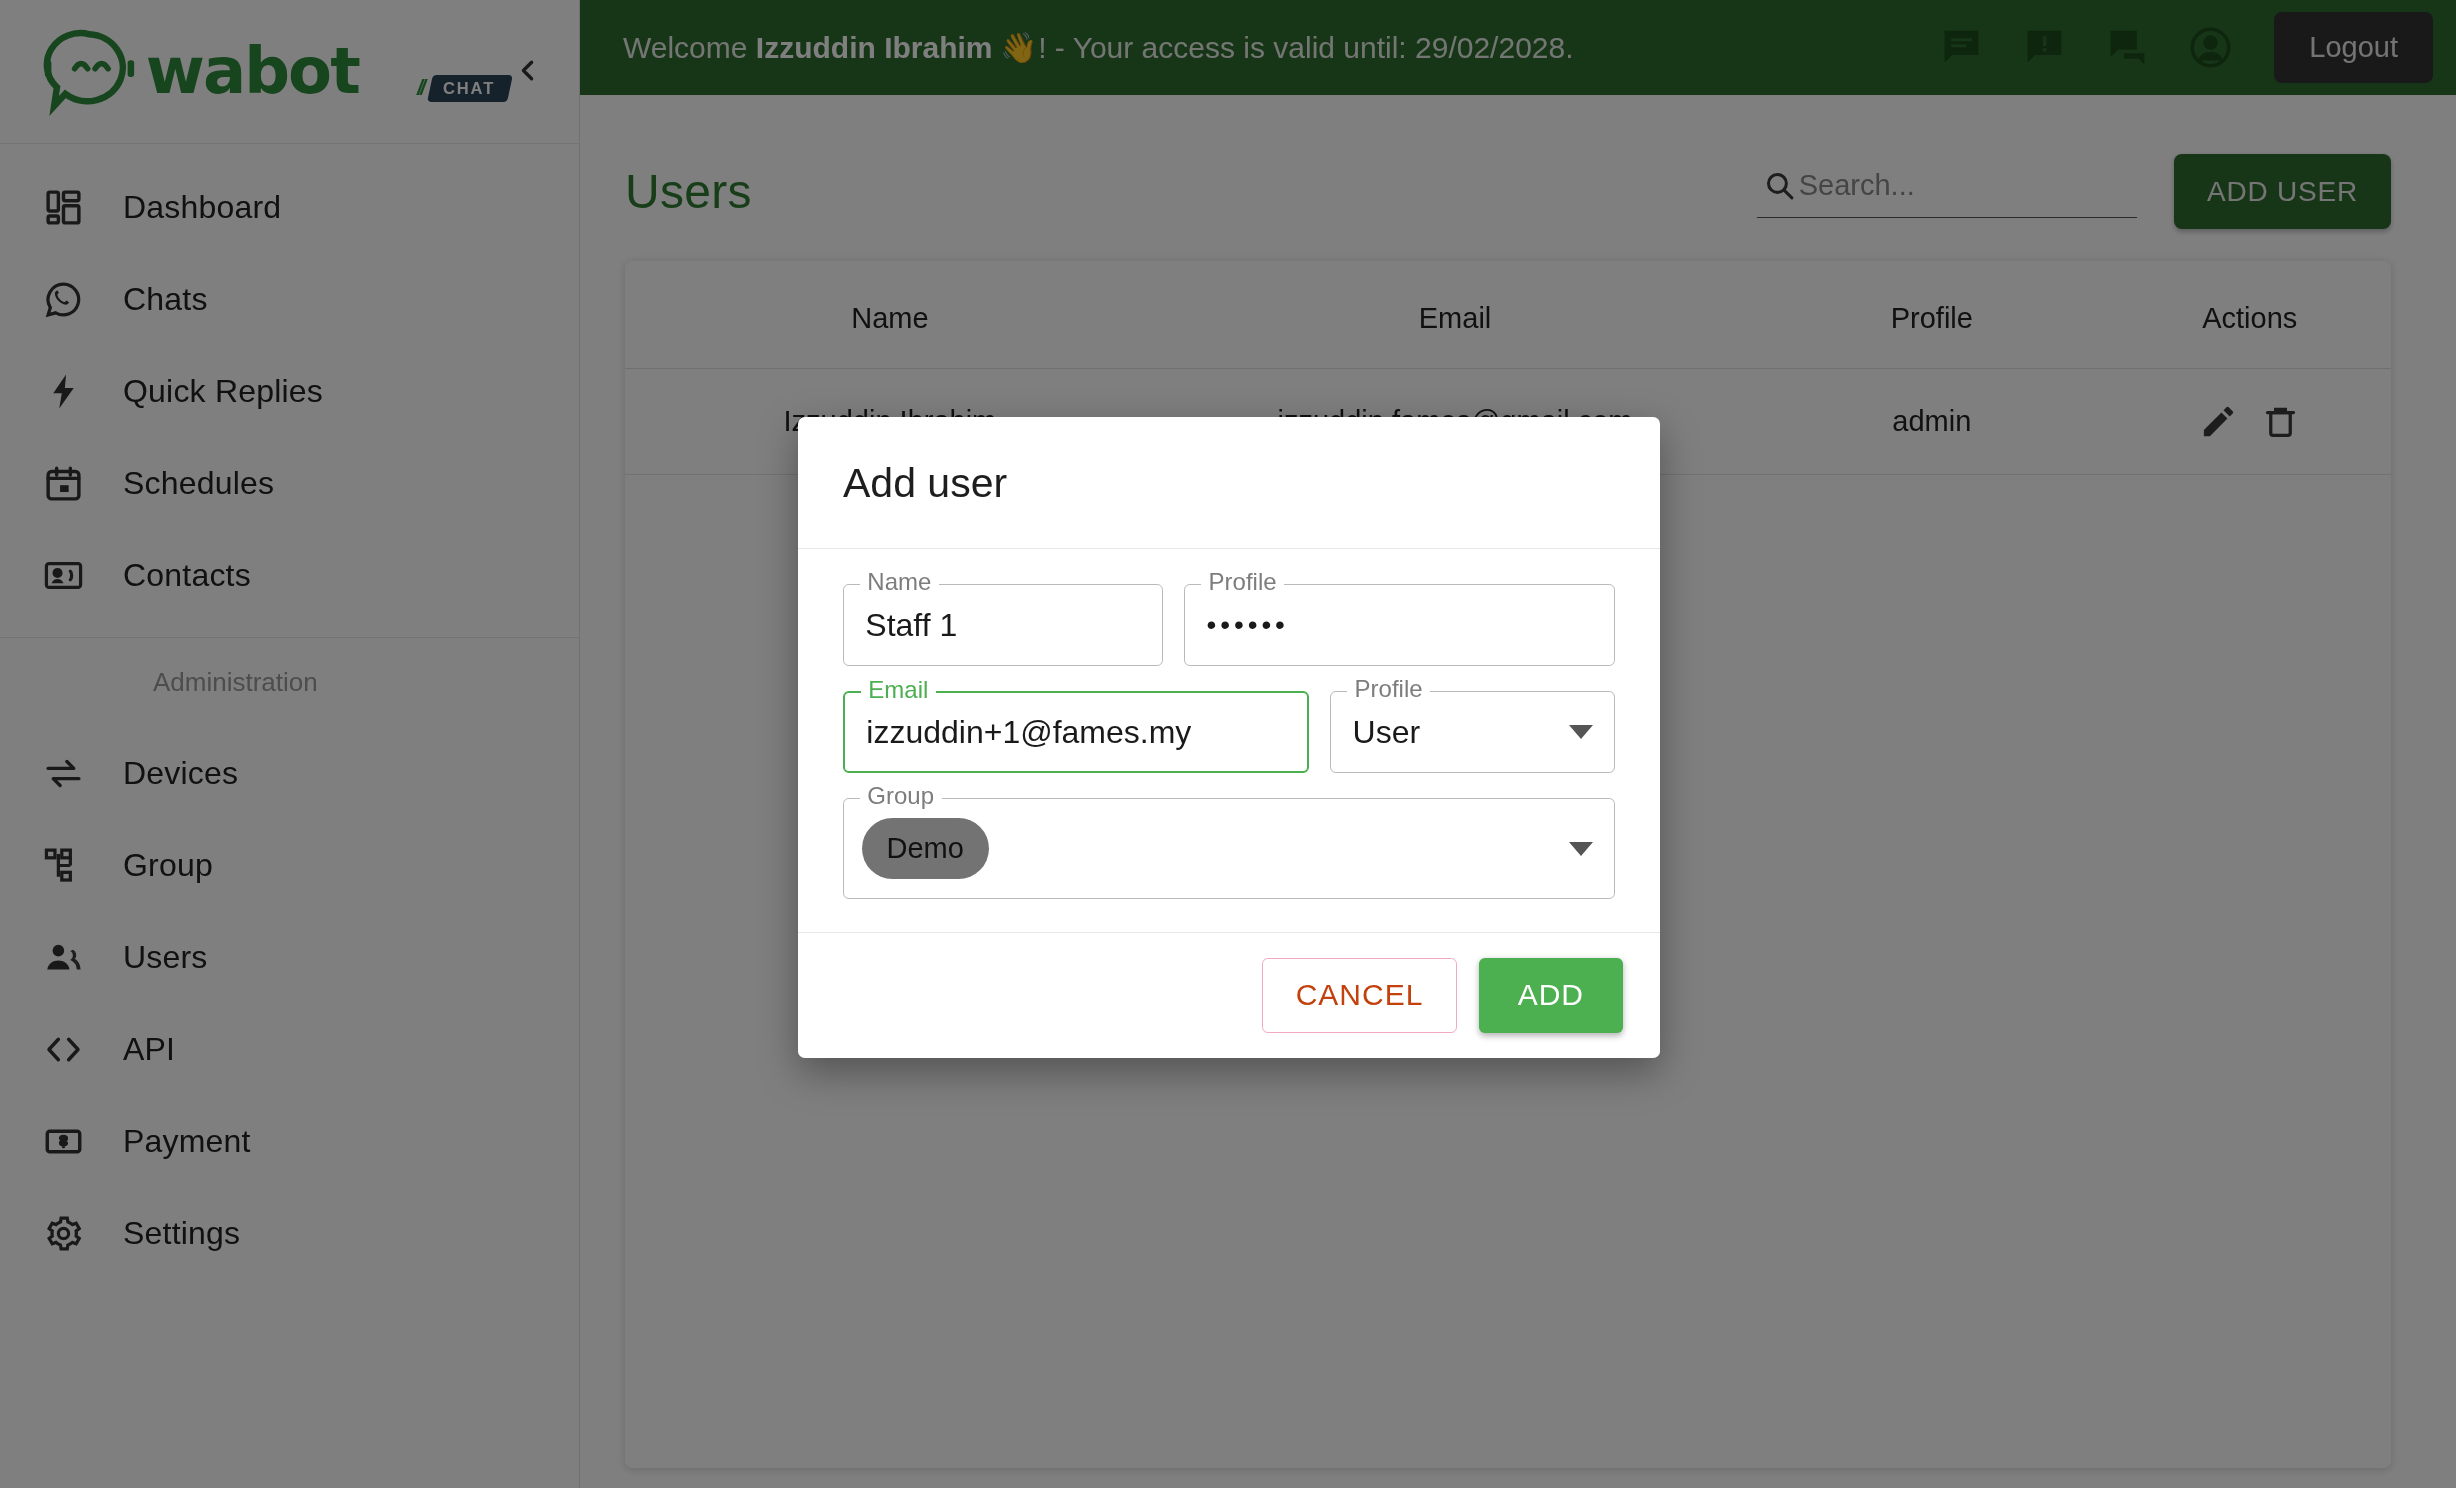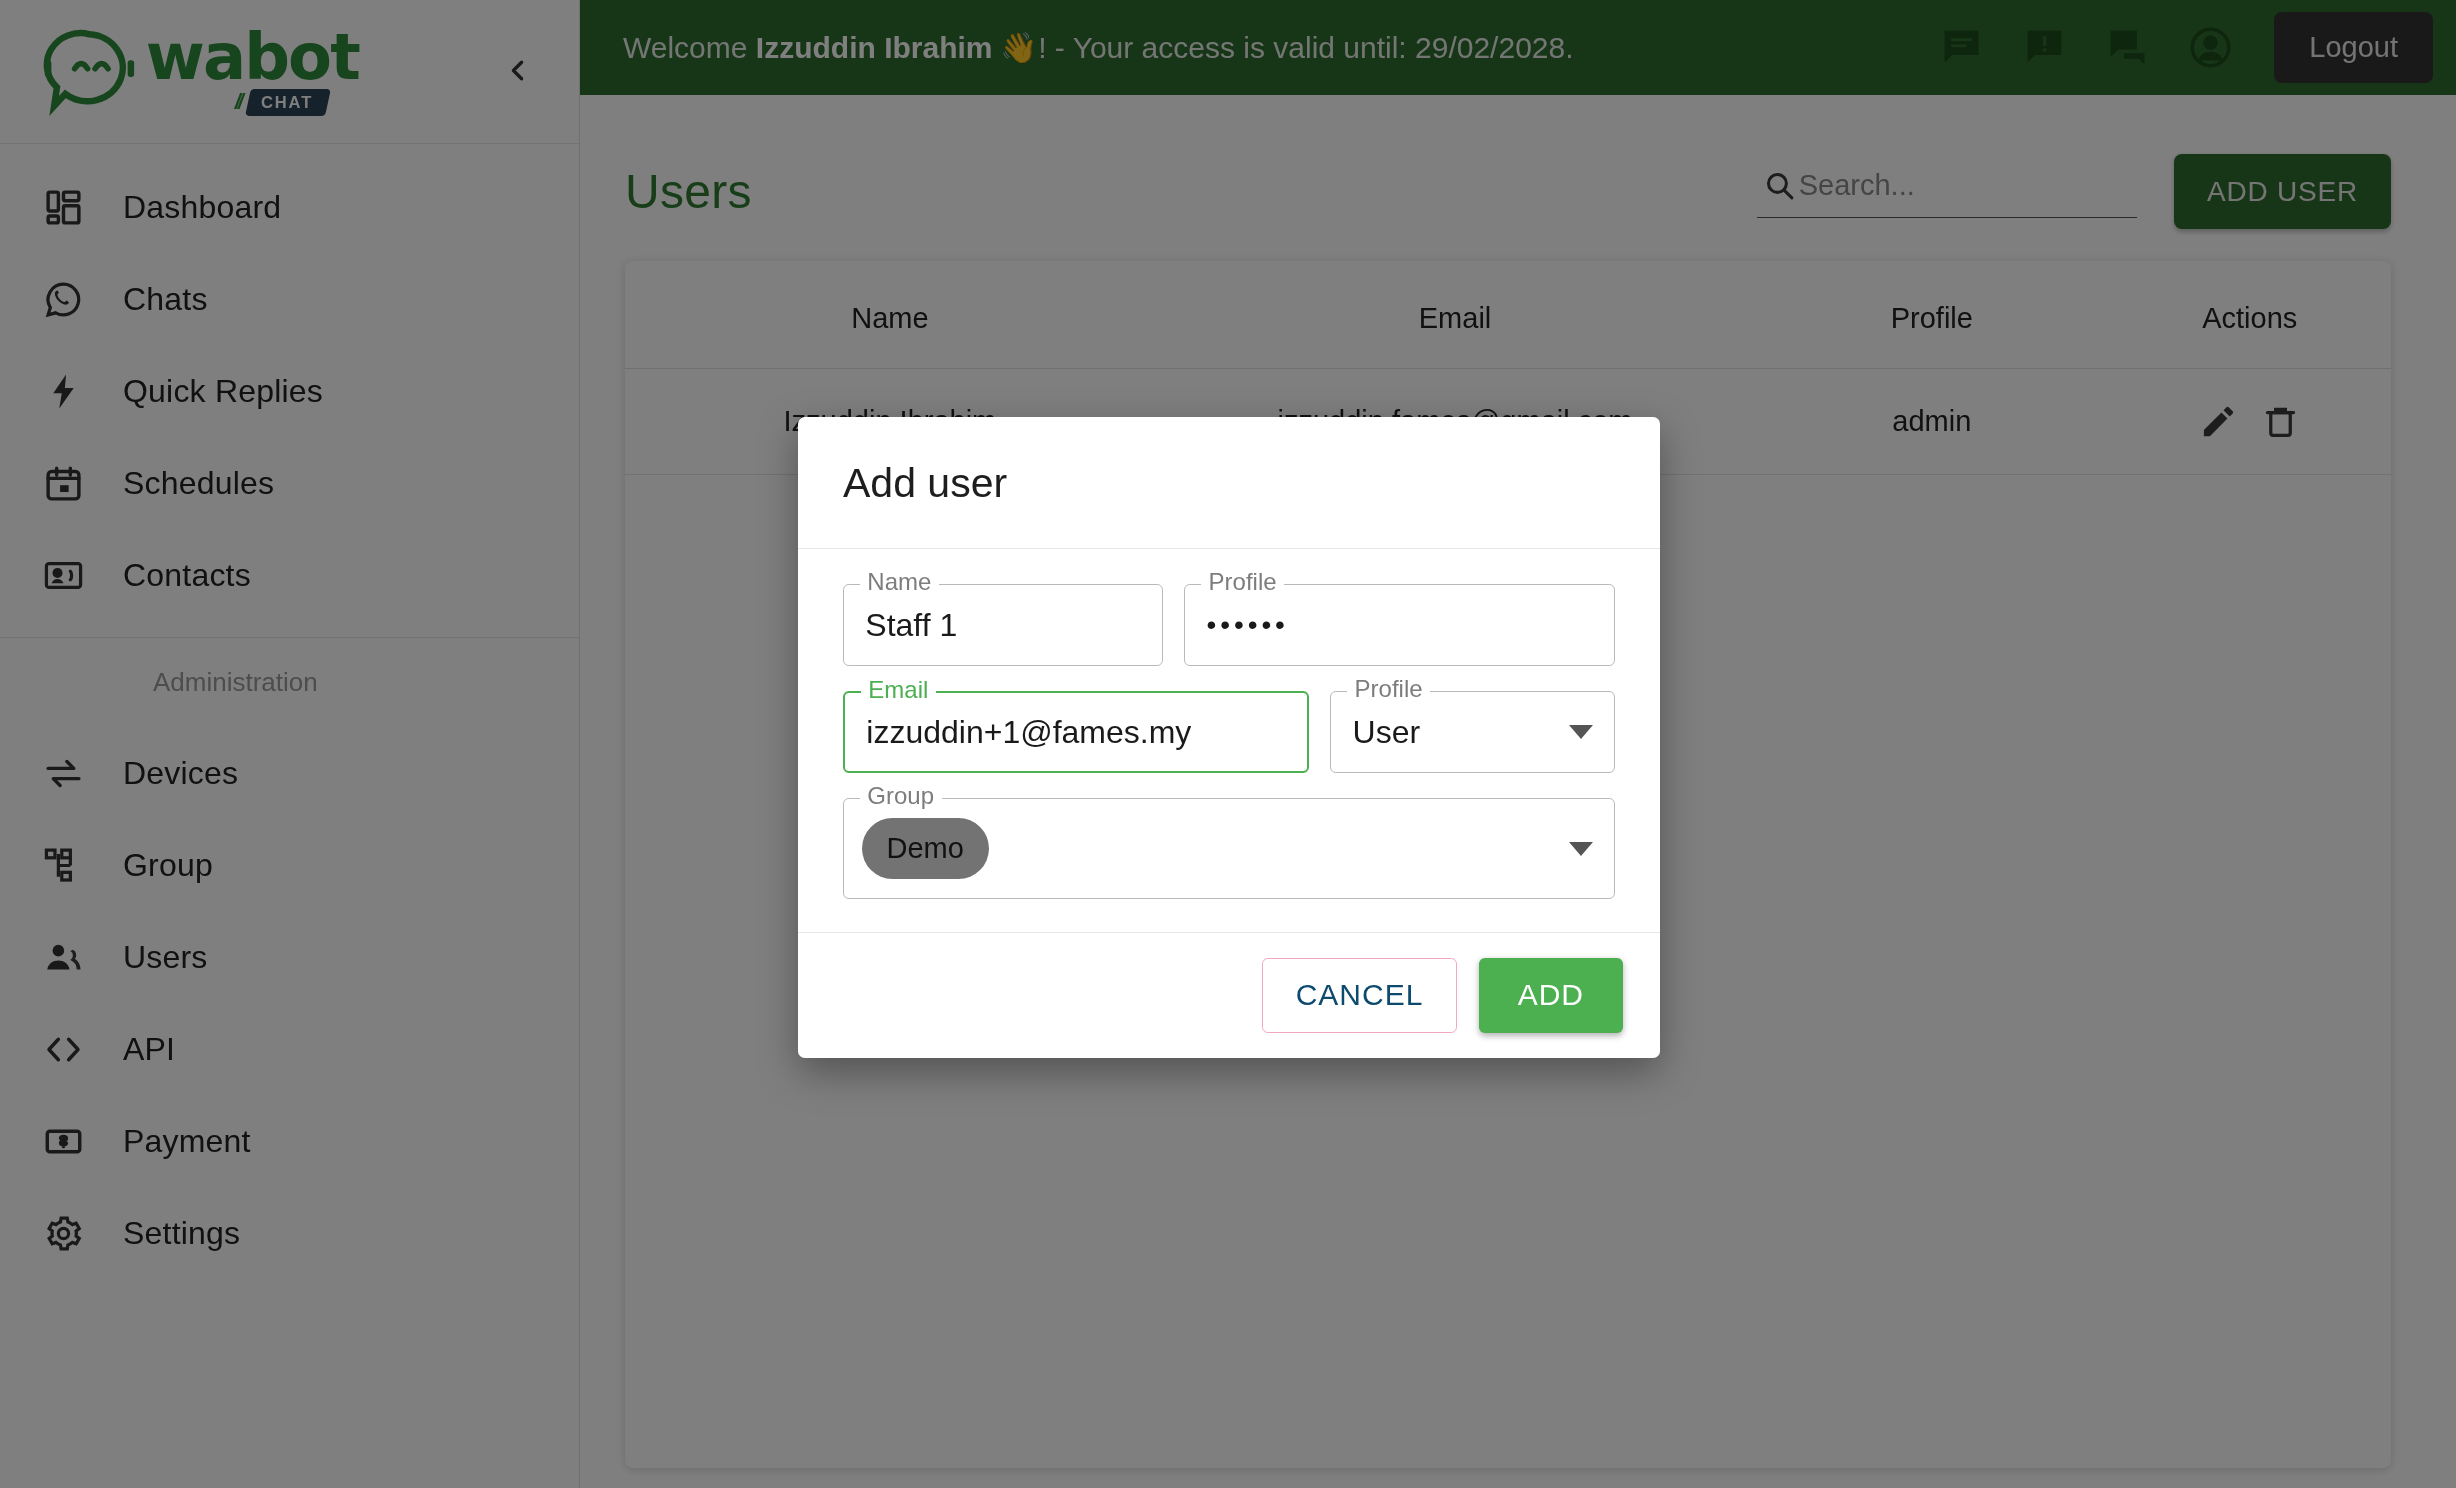--- a/index.html
+++ b/index.html
@@ -23,21 +23,21 @@
     flex: 0 0 580px;
     display: flex; flex-direction: column;
   }
   .sidebar-header {
     height: 144px; display: flex; align-items: center;
     justify-content: space-between; padding: 0 35px 0 43px;
     border-bottom: 1px solid #e6e6e6;
   }
   .logo-wrap { display: flex; align-items: center; gap: 9.7px; }
   .logo-mark { width: 93px; height: 93px; flex: 0 0 93px; }
-  .logo-type { display: flex; flex-direction: column; align-items: center; }
+  .logo-type { display: flex; flex-direction: row; align-items: flex-end; }
   .logo-word {
     font-size: 64px; font-weight: 700; color: #2e8b3c;
     letter-spacing: -1.9px; line-height: 0.95;
     font-family: "DejaVu Sans", sans-serif;
   }
   .logo-sub { display: flex; align-items: center; gap: 6.8px; margin-top: 1.9px; margin-left: 58px; }
   .logo-slashes { color: #2e8b3c; font-weight: 800; font-size: 21.3px; font-style: italic; letter-spacing: -2.9px; }
   .logo-chat-badge {
     background: #2b4356; color: #ffffff; font-size: 16.5px; font-weight: 800;
     letter-spacing: 1.9px; padding: 3.9px 15.5px 3.9px 12.6px; border-radius: 3.9px;
@@ -163,21 +163,21 @@
   .chip {
     background: #737373; color: #111; font-size: 29px;
     padding: 13.6px 25px; border-radius: 969px; display: inline-block;
   }
 
   .modal-footer {
     border-top: 1px solid #e7e7e7; padding: 25px 37px;
     display: flex; justify-content: flex-end; gap: 21.3px;
   }
   .btn-cancel {
-    background: #ffffff; color: #0c4a6e; border: 1.5px solid #f2a7c3;
+    background: #ffffff; color: #c2410c; border: 1.5px solid #f2a7c3;
     border-radius: 5.8px; font-size: 30px; letter-spacing: 1px;
     padding: 19.4px 33px; cursor: pointer; font-family: "Liberation Sans", sans-serif;
   }
   .btn-add {
     background: #4caf50; color: #ffffff; border: none;
     border-radius: 5.8px; font-size: 30px; letter-spacing: 1px;
     padding: 19.4px 39px; cursor: pointer;
     box-shadow: 0 2.9px 6.8px rgba(0,0,0,.3); font-family: "Liberation Sans", sans-serif;
   }
 </style>

